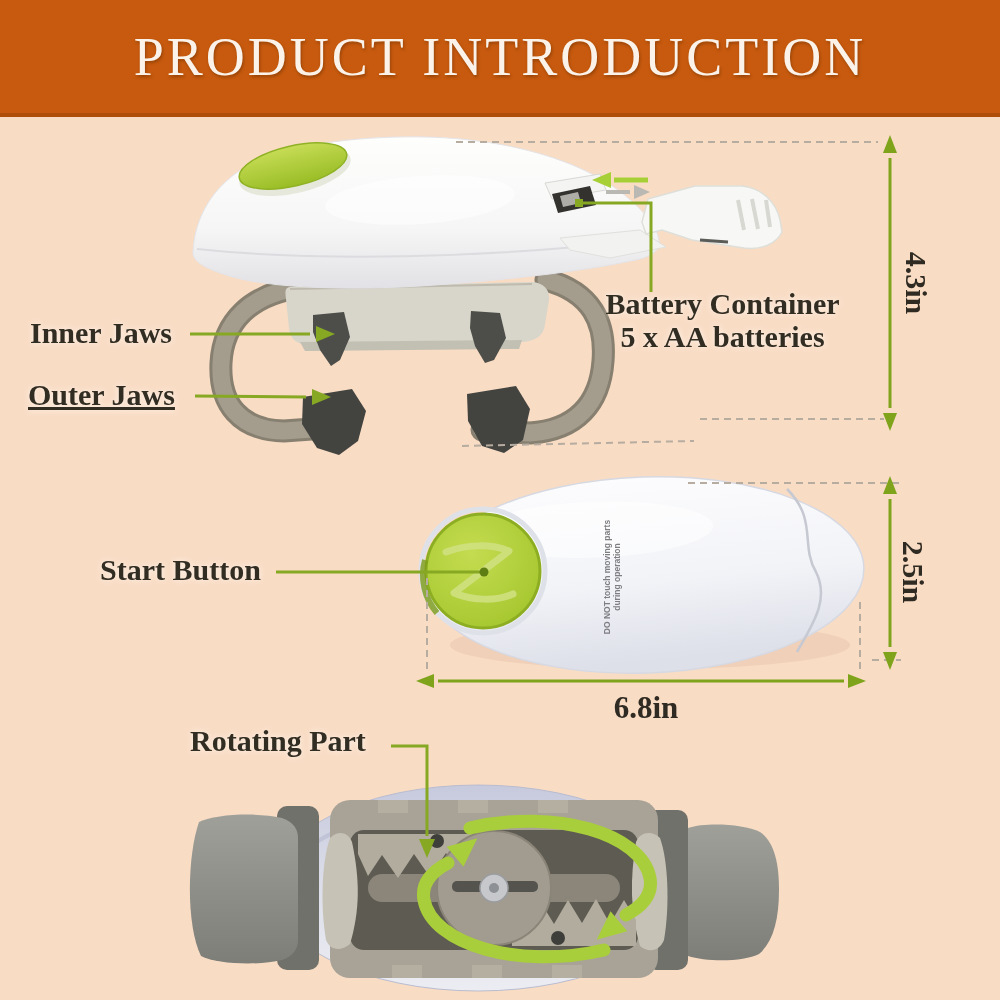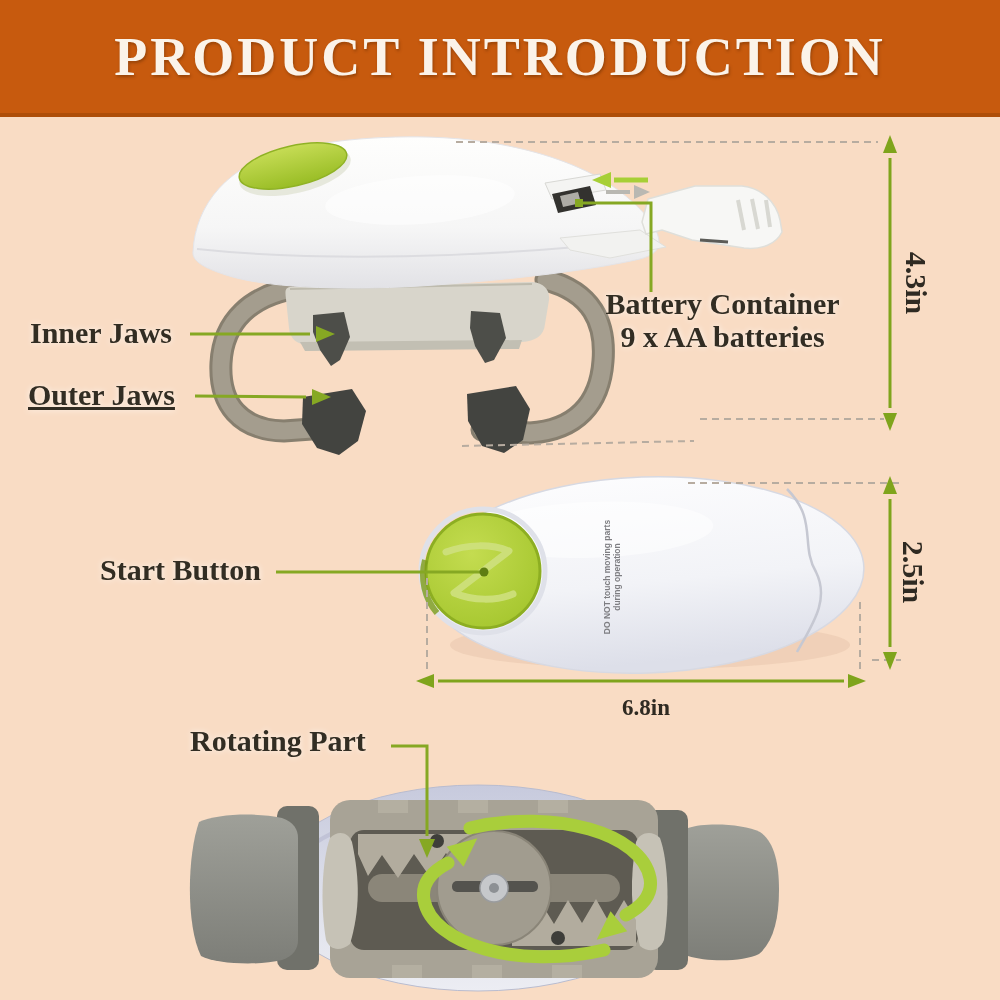--- a/index.html
+++ b/index.html
@@ -1,30 +1,30 @@
 <!DOCTYPE html>
 <html><head>
 <meta charset="utf-8">
 <style>
   html,body{margin:0;padding:0;}
   .canvas{position:relative;width:1000px;height:1000px;overflow:hidden;
           background:#F9DCC4;font-family:"Liberation Serif",serif;}
   .header{position:absolute;left:0;top:0;width:1000px;height:113px;
           background:#C75A0E;border-bottom:4px solid #AE4E09;
           display:flex;align-items:center;justify-content:center;}
-  .title{font-size:54px;font-weight:bold;color:#FBF3E9;letter-spacing:3px;
+  .title{font-size:54px;font-weight:normal;color:#FBF3E9;letter-spacing:3px;
          text-shadow:1px 2px 3px rgba(90,40,0,.45);white-space:nowrap;}
   .label{position:absolute;font-weight:bold;font-size:30px;color:#322D23;
          white-space:nowrap;text-shadow:0 0 6px rgba(255,255,255,.75);}
   .battery-block{position:absolute;left:580px;top:287px;width:285px;text-align:center;
                  font-weight:bold;font-size:30px;color:#322D23;line-height:33px;
                  text-shadow:0 0 6px rgba(255,255,255,.75);}
   .dim{position:absolute;font-weight:bold;font-size:30px;color:#2F2A22;white-space:nowrap;}
   .dim-rot{transform:translate(-50%,-50%) rotate(90deg);}
-  .dim-h{transform:translate(-50%,-50%);font-size:23px;text-align:right;}
+  .dim-h{transform:translate(-50%,-50%);font-size:31px;text-align:right;}
   .warning{position:absolute;left:612px;top:577px;width:140px;text-align:center;
            transform:translate(-50%,-50%) rotate(-90deg);
            font-family:"Liberation Sans",sans-serif;font-size:8.5px;line-height:10px;
            color:#7E7E82;font-weight:bold;}
   svg{position:absolute;left:0;top:0;}
 </style>
 </head>
 <body>
 
 <div class="canvas">
@@ -202,21 +202,21 @@
 
   <div class="header">
     <div class="title">PRODUCT INTRODUCTION</div>
   </div>
 
   <div class="label" style="left:30px;top:316px;">Inner Jaws</div>
   <div class="label" style="left:28px;top:378px;text-decoration:underline;">Outer Jaws</div>
 
   <div class="battery-block">
     <div>Battery Container</div>
-    <div>9 x AA batteries</div>
+    <div>5 x AA batteries</div>
   </div>
 
   <div class="dim dim-rot" style="left:916px;top:283px;">4.3in</div>
   <div class="dim dim-rot" style="left:913px;top:572px;">2.5in</div>
   <div class="dim dim-h" style="left:646px;top:708px;">6.8in</div>
 
   <div class="label" style="left:88px;top:553px;margin-left:12px;">Start Button</div>
   <div class="label" style="left:190px;top:724px;text-align:center;">Rotating Part</div>
 
   <div class="warning">

